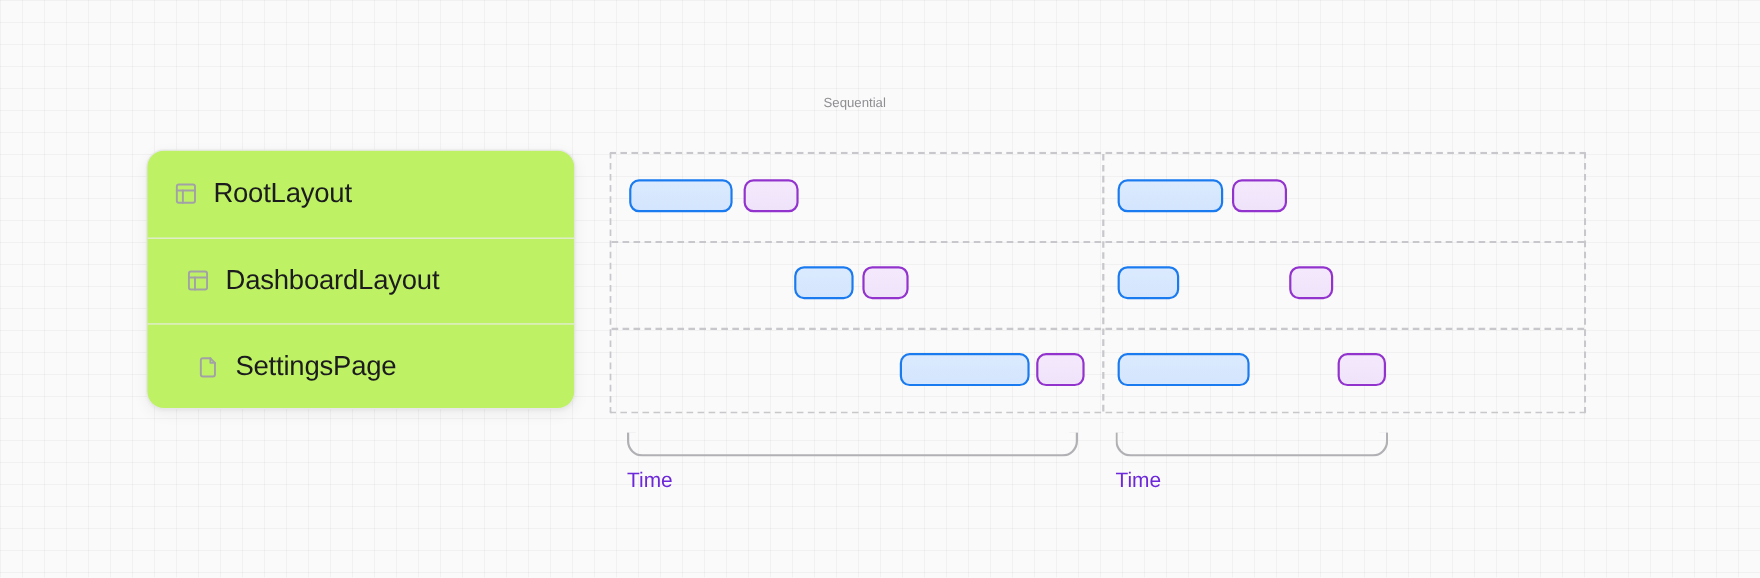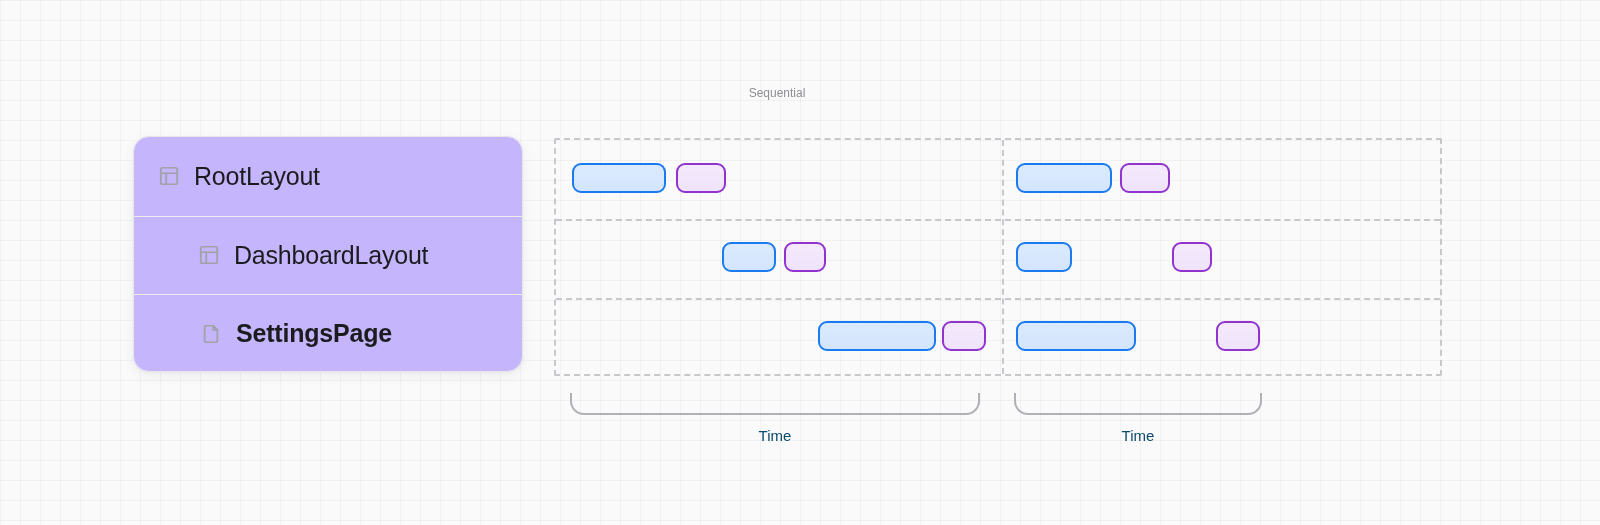--- a/index.html
+++ b/index.html
@@ -20,38 +20,38 @@
     position: relative;
   }
 
   
   .stack-card {
     position: absolute;
     left: 133px;
     top: 136px;
     width: 390px;
     height: 236px;
-    background: #c4b5fd;
+    background: #bef264;
     border: 1px solid #e7e7e9;
     border-radius: 16px;
     box-shadow: 0 4px 14px rgba(0,0,0,0.055), 0 1px 3px rgba(0,0,0,0.04);
     overflow: hidden;
   }
 
   .stack-row {
     height: 78.5px;
     display: flex;
     align-items: center;
     gap: 14px;
     padding-left: 24px;
   }
   .stack-row + .stack-row { border-top: 1px solid #ececee; }
 
-  .stack-row.depth-1 { padding-left: 64px; }
-  .stack-row.depth-2 { padding-left: 66px; font-weight: bold; }
+  .stack-row.depth-1 { padding-left: 35px; }
+  .stack-row.depth-2 { padding-left: 44px; }
 
   .stack-icon {
     width: 22px;
     height: 22px;
     flex: 0 0 22px;
     display: block;
     color: #a1a1a6;
   }
   .stack-icon svg { display: block; width: 22px; height: 22px; }
 
@@ -142,23 +142,22 @@
     border-top: none;
     border-bottom-left-radius: 14px;
     border-bottom-right-radius: 14px;
   }
   .bracket.seq { left: 570px; top: 393px; width: 410px; }
   .bracket.par { left: 1014px; top: 393px; width: 248px; }
 
   .bracket-label {
     position: absolute;
     top: 427px;
-    font-size: 15px;
-    color: #0c4a6e;
-    text-align: center;
+    font-size: 19px;
+    color: #6d28d9;
     white-space: nowrap;
   }
   .bracket-label.seq { left: 570px; width: 410px; }
   .bracket-label.par { left: 1014px; width: 248px; }
 </style>
 </head>
 <body>
 
 <div class="stack-card">
 

